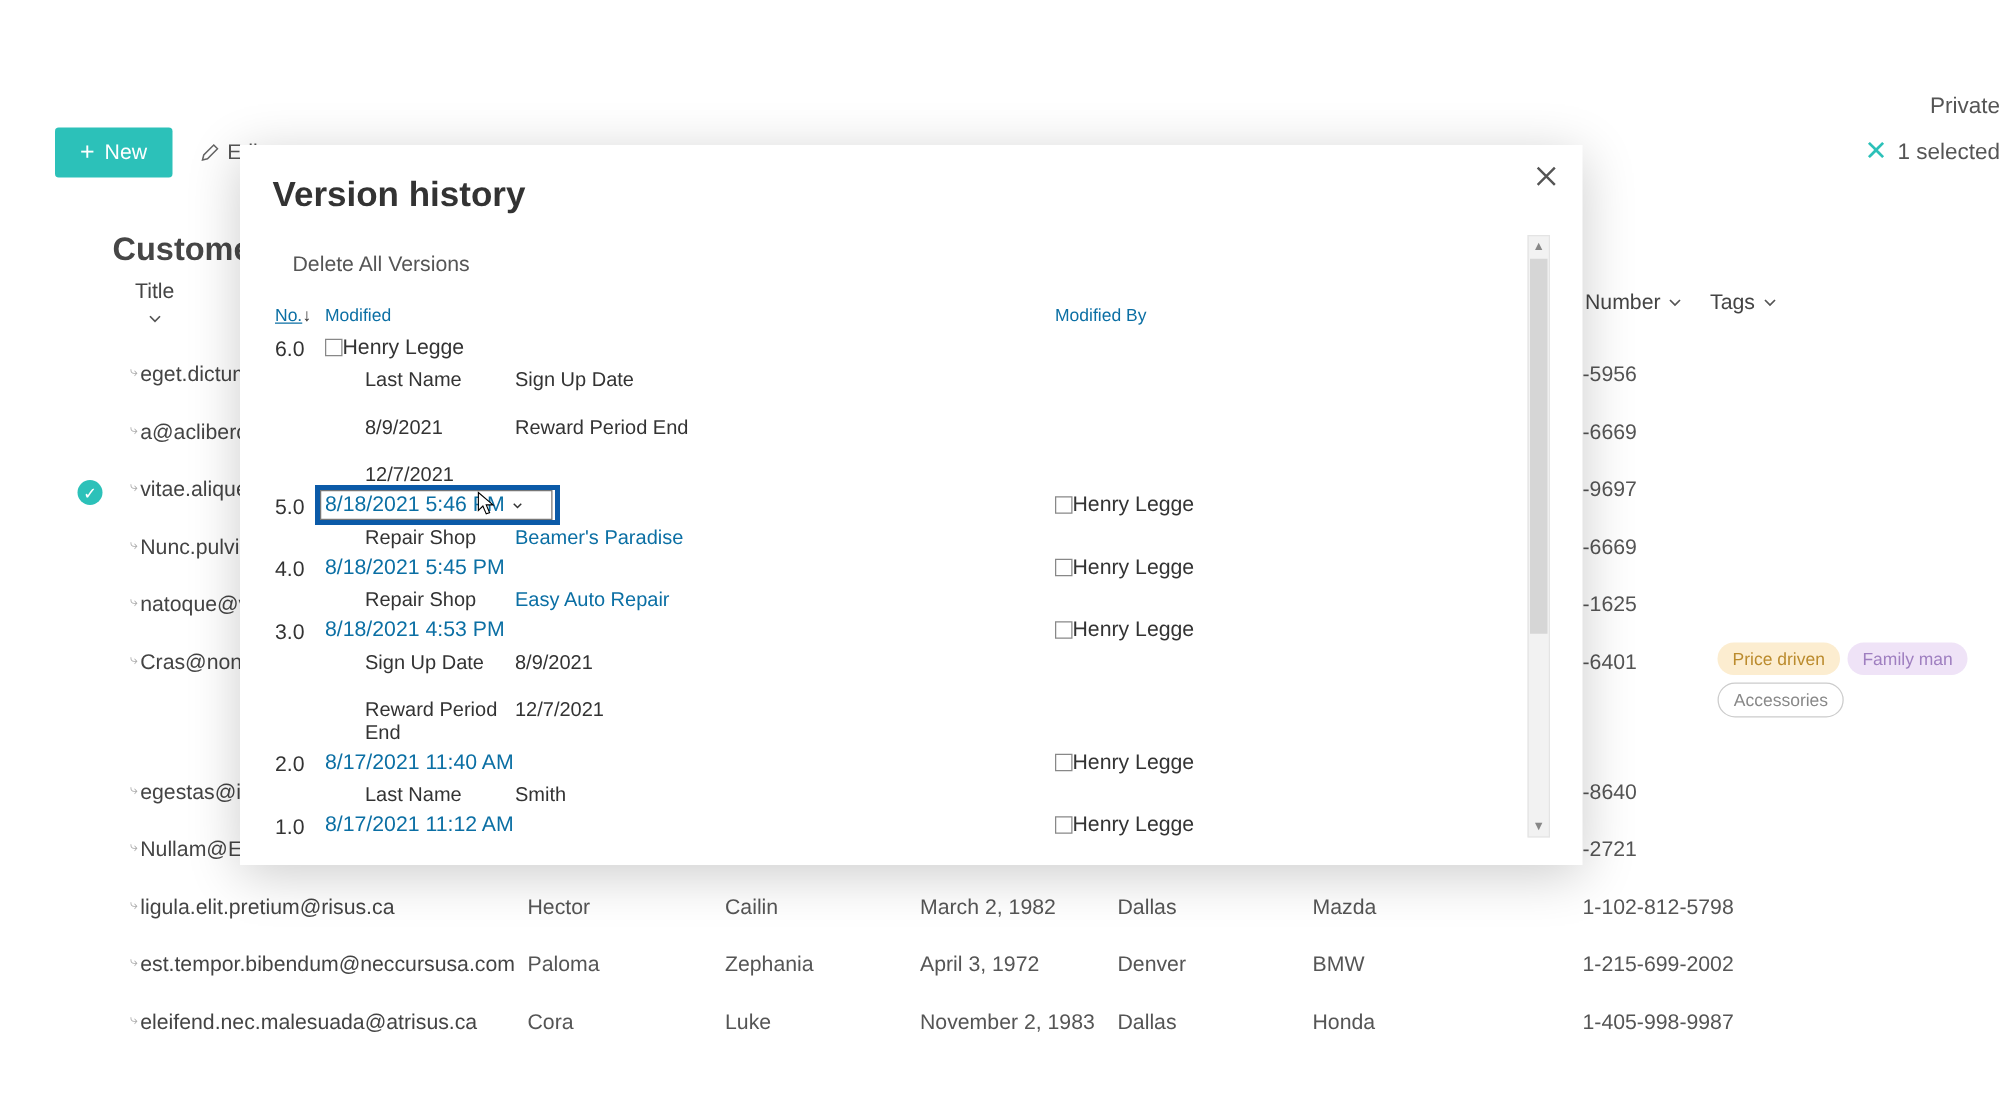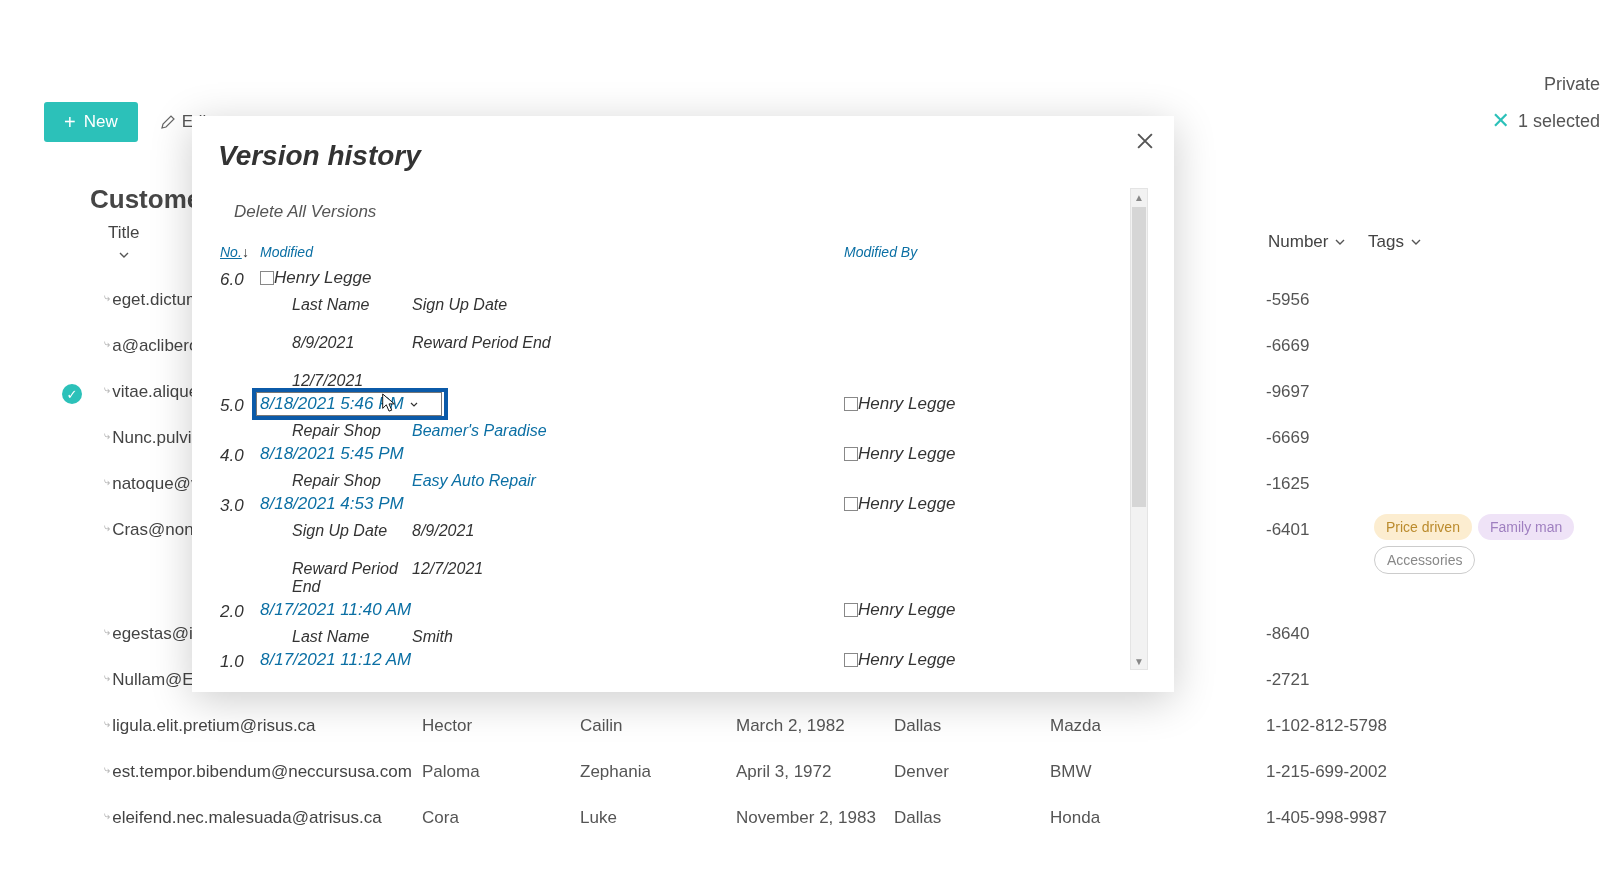--- a/index.html
+++ b/index.html
@@ -208,25 +208,24 @@
 
   
   .modal-backdrop {
     position: absolute;
     inset: 0;
   }
   .modal {
     position: absolute;
     left: 192px;
     top: 116px;
-    width: 982px;
+    width: 1074px;
     height: 576px;
     background: #fff;
     box-shadow: 0 8px 40px rgba(0,0,0,0.2);
-    font-style: italic;
   }
   .modal-title {
     position: absolute;
     left: 26px;
     top: 24px;
     font-size: 28px;
     font-weight: 600;
     color: #333;
   }
   .close-x {

